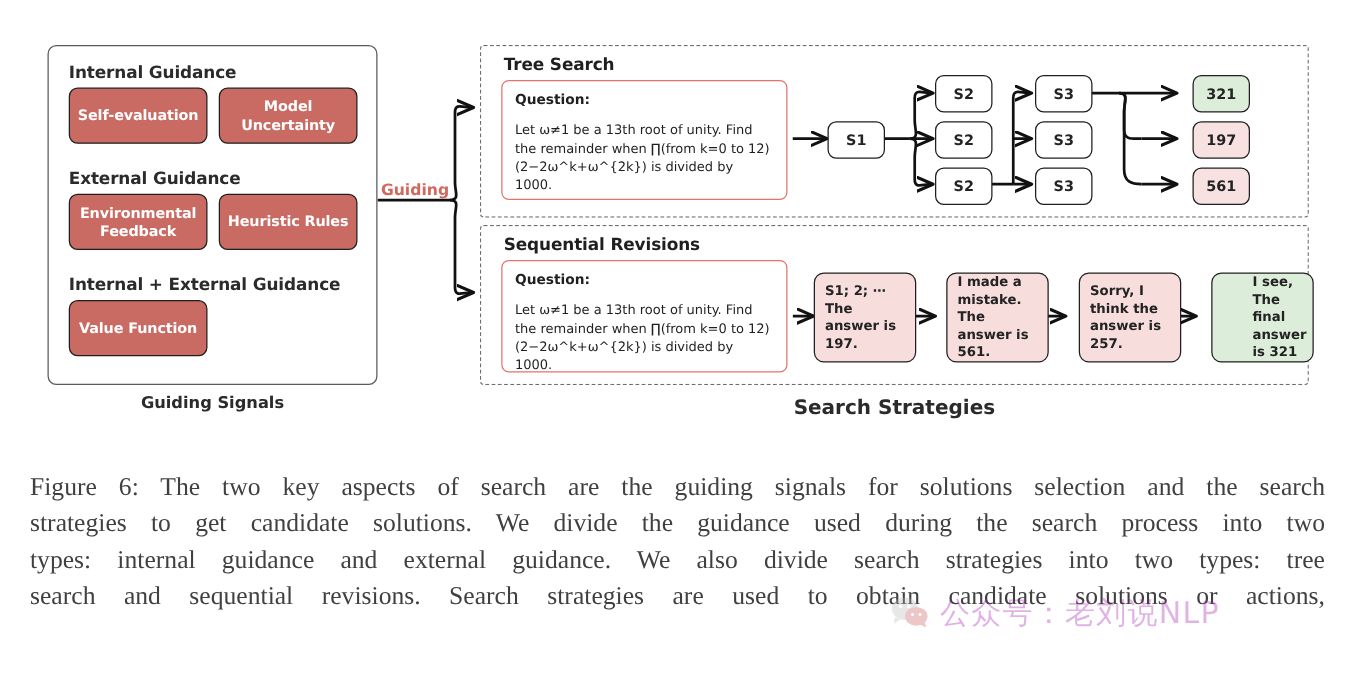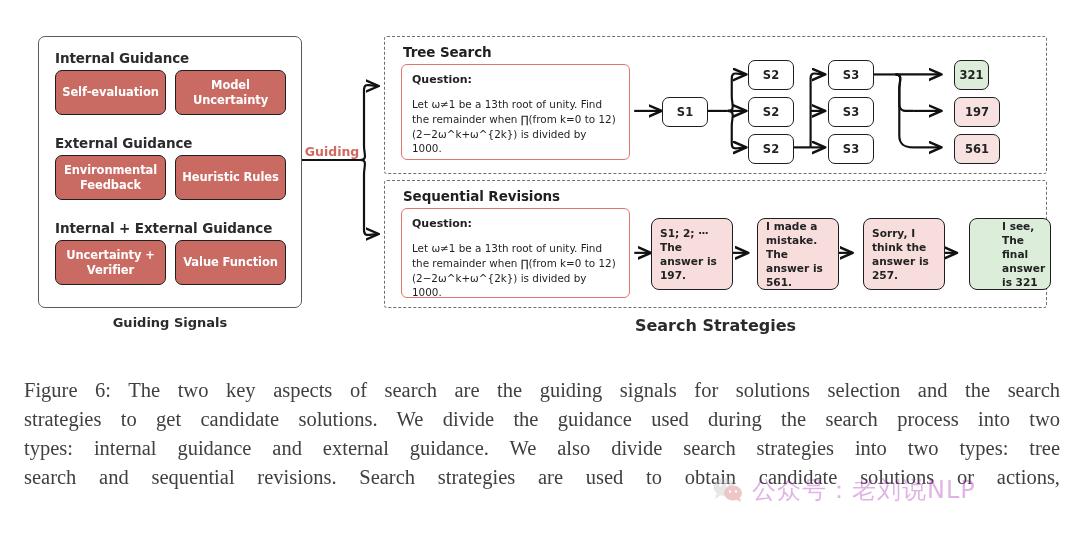--- a/index.html
+++ b/index.html
@@ -163,21 +163,20 @@
     </div>
 
     <div class="grp-title" id="grp-external">External Guidance</div>
     <div class="pill-row" id="row-external">
       <div class="pill w1">Environmental Feedback</div>
       <div class="pill w2">Heuristic Rules</div>
     </div>
 
     <div class="grp-title" id="grp-both">Internal + External Guidance</div>
     <div class="pill-row" id="row-both">
-      <div class="pill w1">Uncertainty + Verifier</div>
       <div class="pill w2">Value Function</div>
     </div>
   </div>
 
   <div id="guiding-signals-caption">Guiding Signals</div>
 
   <svg id="guiding-connector" viewBox="0 0 88 200">
     <defs>
       <marker id="ah" markerWidth="7" markerHeight="7" refX="5.6" refY="3" orient="auto">
         <path d="M0,0.4 L6,3 L0,5.6" fill="none" stroke="#111" stroke-width="1.1" stroke-linecap="round" stroke-linejoin="round"></path>
@@ -226,21 +225,21 @@
     <div class="node" style="left:277px; top:60px; width:46px; height:30px;">S1</div>
 
     <div class="node" style="left:363px; top:23px; width:46px; height:30px;">S2</div>
     <div class="node" style="left:363px; top:60px; width:46px; height:30px;">S2</div>
     <div class="node" style="left:363px; top:97px; width:46px; height:30px;">S2</div>
 
     <div class="node" style="left:443px; top:23px; width:46px; height:30px;">S3</div>
     <div class="node" style="left:443px; top:60px; width:46px; height:30px;">S3</div>
     <div class="node" style="left:443px; top:97px; width:46px; height:30px;">S3</div>
 
-    <div class="node leaf-ok" style="left:569px; top:23px; width:35px; height:30px;">321</div>
+    <div class="node leaf-ok" style="left:569px; top:23px; width:46px; height:30px;">321</div>
     <div class="node leaf-bad" style="left:569px; top:60px; width:46px; height:30px;">197</div>
     <div class="node leaf-bad" style="left:569px; top:97px; width:46px; height:30px;">561</div>
   </div>
 
   <div class="dashed-panel" id="seq-panel">
     <div class="panel-title">Sequential Revisions</div>
 
     <div class="question-box" id="seq-question">
       <div class="q-label">Question:</div>
       <div class="q-body">Let ω≠1 be a 13th root of unity. Find the remainder when ∏(from k=0 to 12) (2−2ω^k+ω^{2k}) is divided by 1000.</div>

